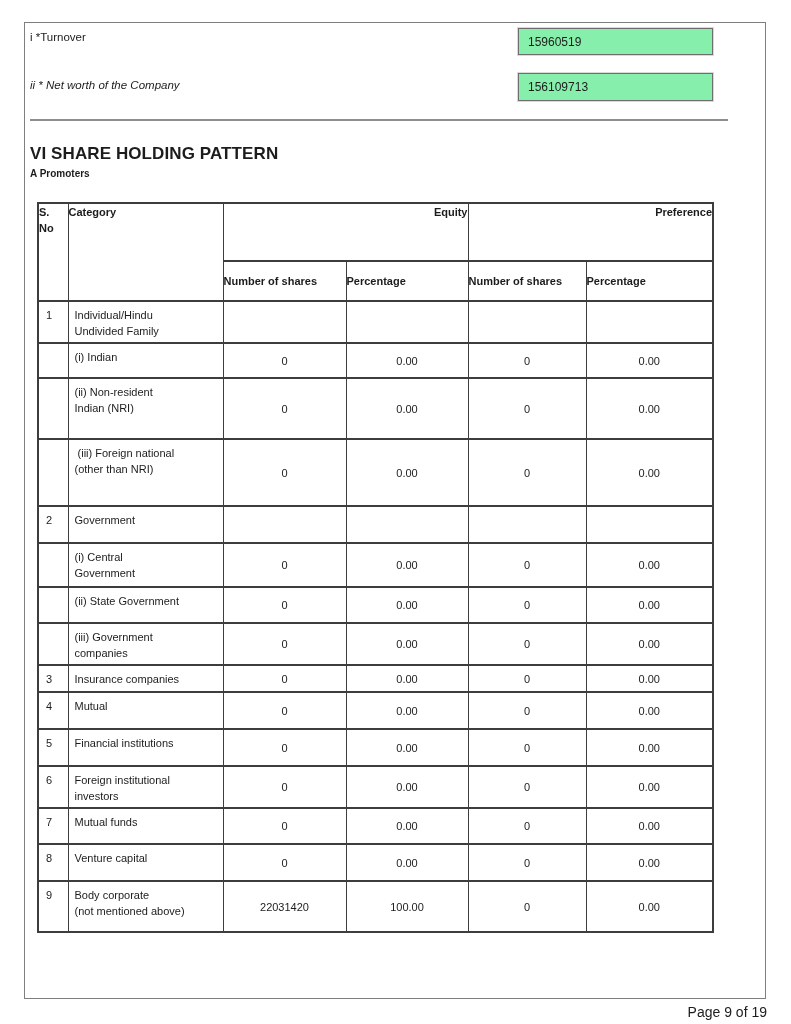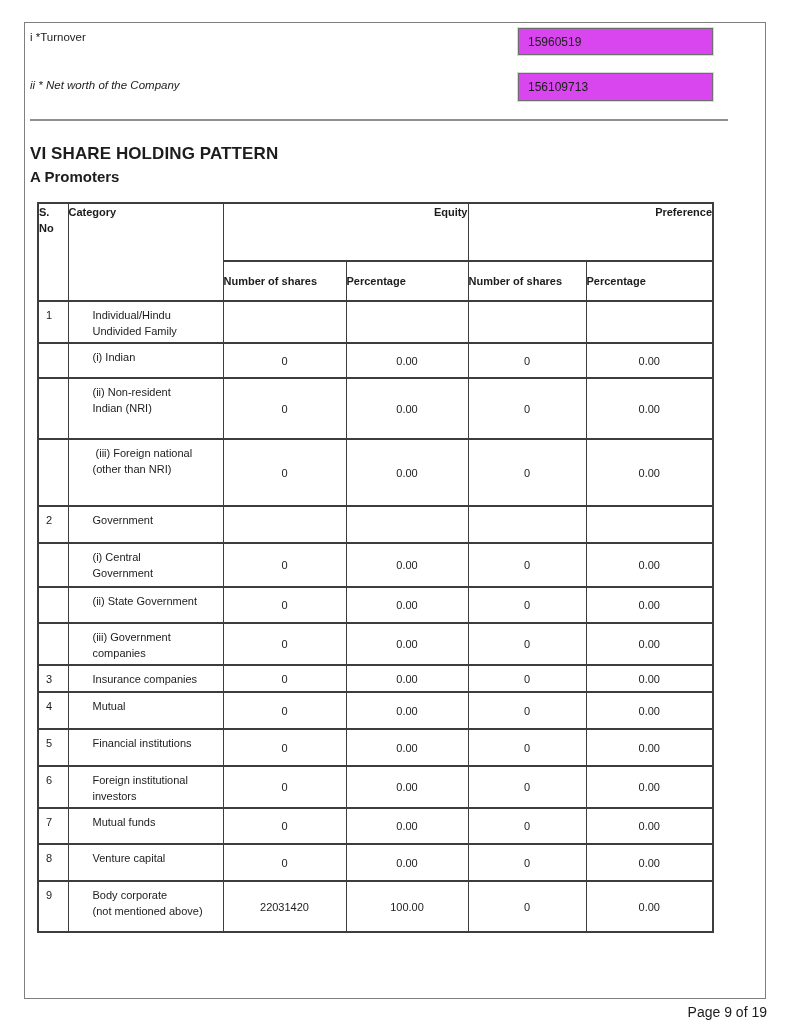--- a/index.html
+++ b/index.html
@@ -27,21 +27,21 @@
   }
   .field-label.l1 { top: 30px; }
   .field-label.l2 { top: 78px; font-style: italic; }
   .field-input {
     position: absolute;
     left: 518px;
     width: 195px; height: 27px;
     box-sizing: border-box;
     border: 1.5px solid #6e6e6e;
     outline: 1px solid #d9d9d9;
-    background: #d946ef;
+    background: #86efac;
     font-family: "Liberation Sans", sans-serif;
     font-size: 12px;
     color: #1c1c1c;
     padding: 0 0 0 9px;
   }
   .field-input.f1 { top: 28px; }
   .field-input.f2 { top: 73px; height: 28px; }
   .divider {
     position: absolute;
     left: 30px; top: 119px;
@@ -51,21 +51,21 @@
   .section-title {
     position: absolute;
     left: 30px; top: 144px;
     font-size: 17px;
     font-weight: bold;
     letter-spacing: 0.1px;
   }
   .section-subtitle {
     position: absolute;
     left: 30px; top: 168px;
-    font-size: 15px;
+    font-size: 10px;
     font-weight: bold;
   }
   table.sh-table {
     position: absolute;
     left: 37px; top: 202px;
     width: 675px;
     border-collapse: collapse;
     table-layout: fixed;
     border: 2px solid #3d3d3d;
   }
@@ -96,21 +96,21 @@
     vertical-align: middle; text-align: left;
     padding-left: 8px;
     height: 38px;
   }
   td.sno {
     vertical-align: top; text-align: left;
     padding: 5px 2px 0 7px;
   }
   td.cat {
     vertical-align: top; text-align: left;
-    padding: 5px 8px 2px 24px;
+    padding: 5px 8px 2px 6px;
     white-space: pre-line;
   }
   td.val {
     vertical-align: middle; text-align: center;
   }
   .page-footer {
     position: absolute;
     top: 1004px; right: 24px;
     font-size: 14px;
     color: #1c1c1c;

